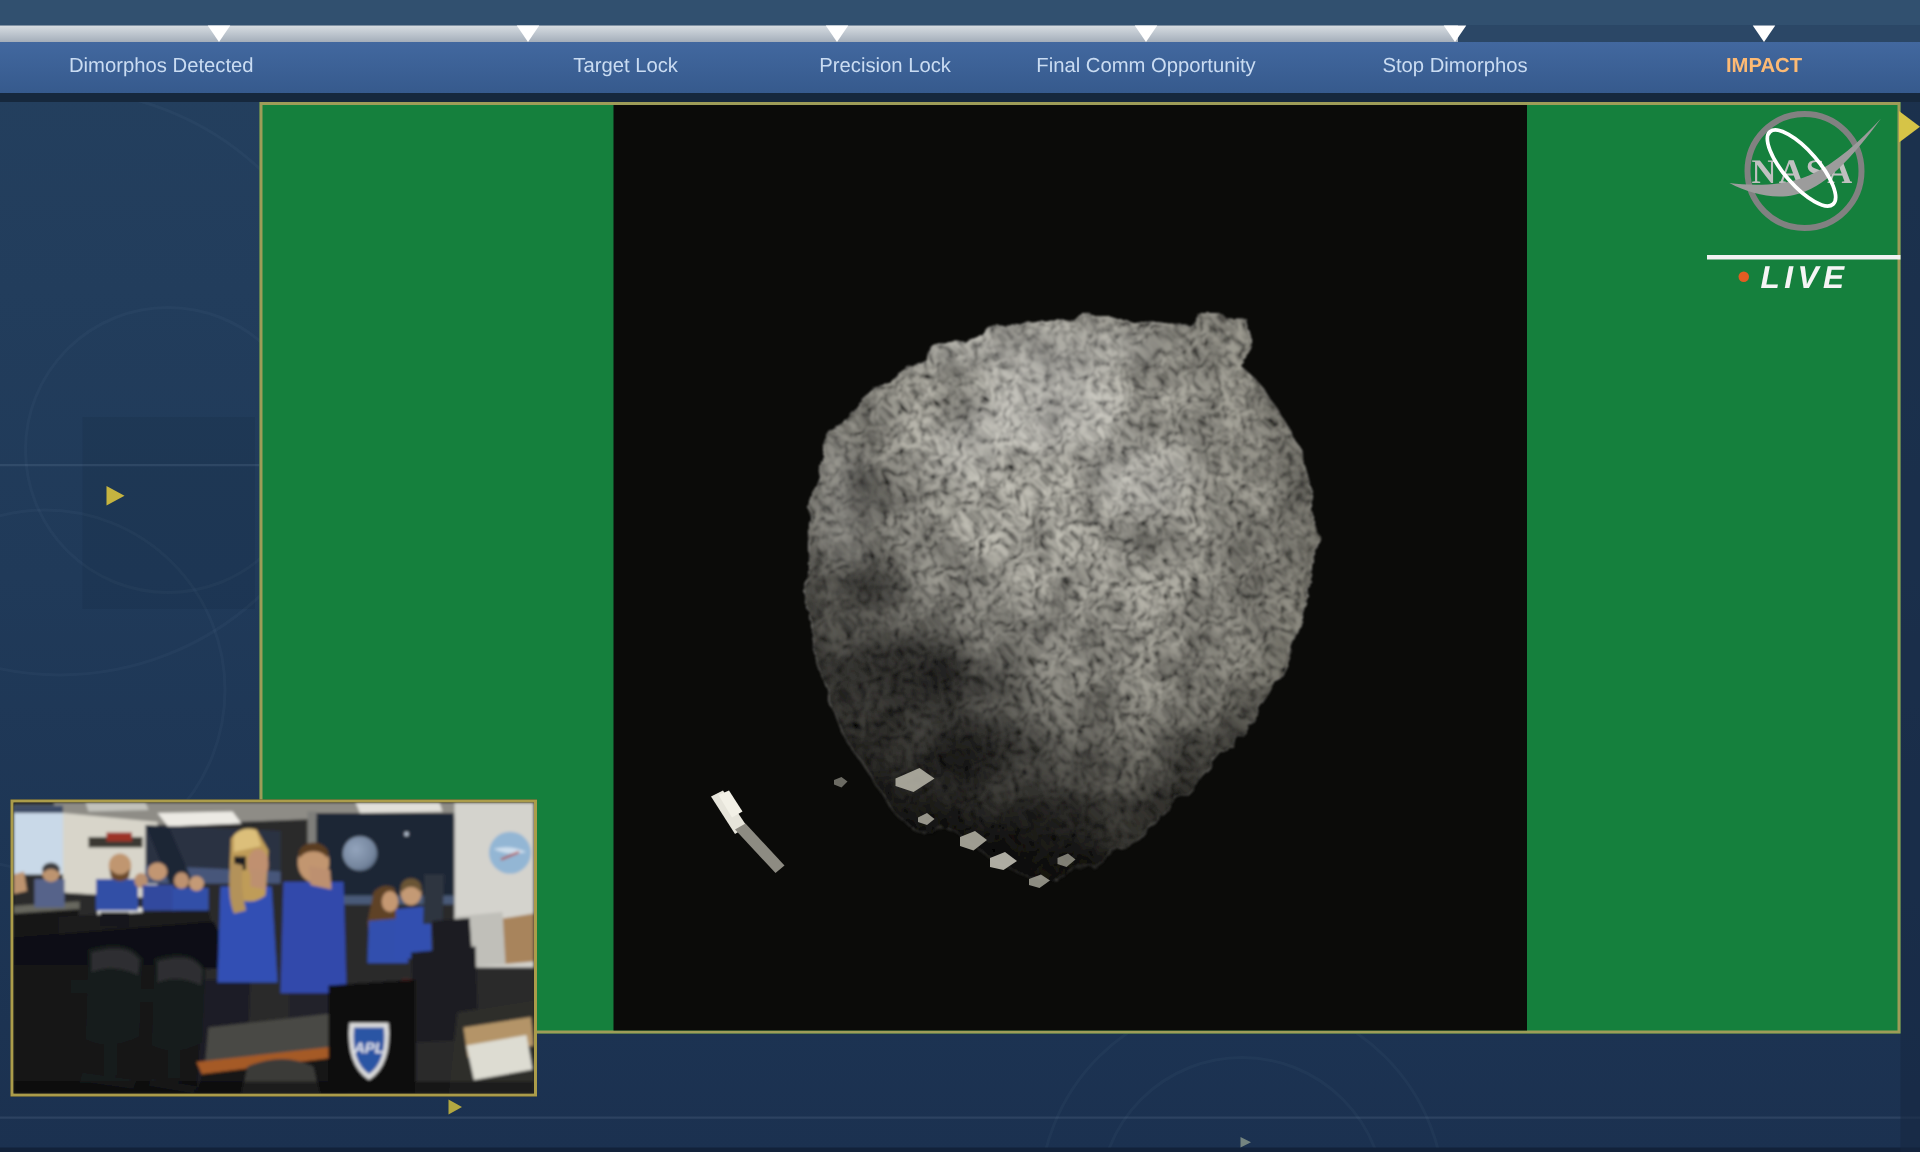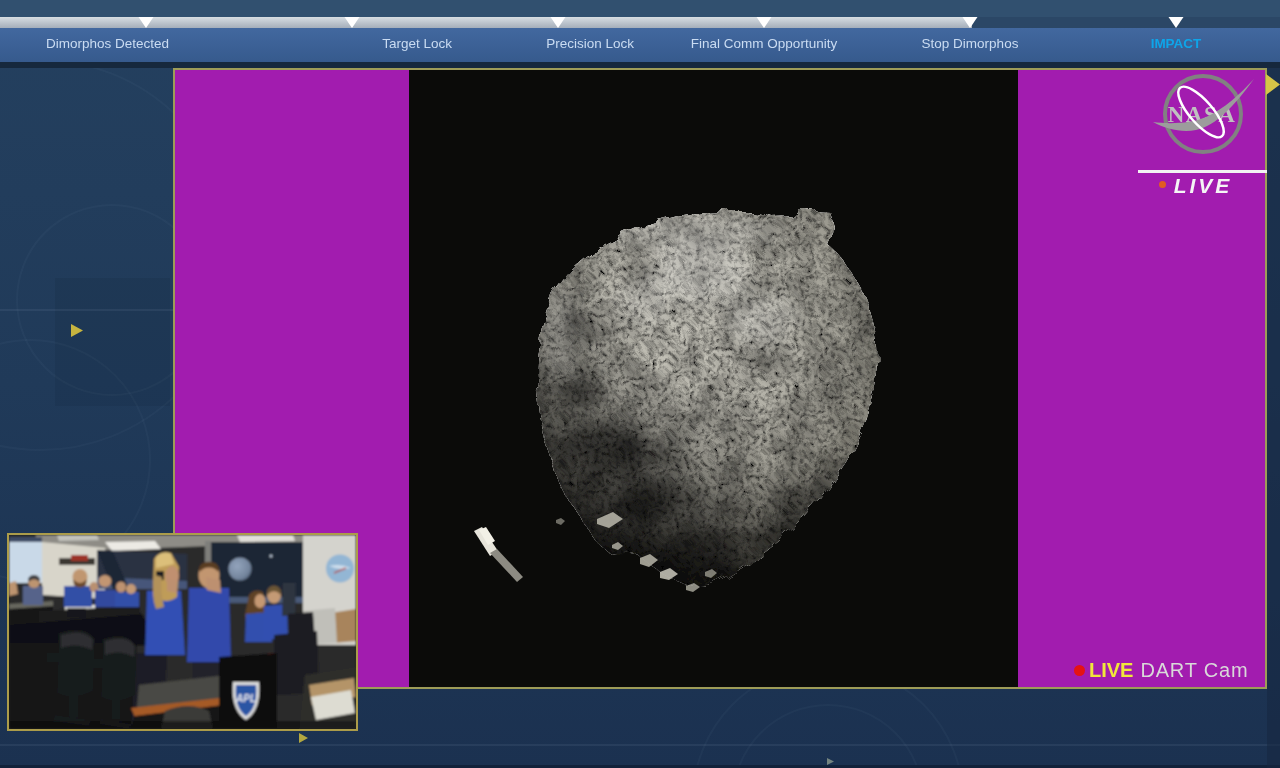--- a/index.html
+++ b/index.html
@@ -30,21 +30,21 @@
   <rect x="55" y="278" width="115" height="128" fill="#000a18" opacity="0.08"></rect>
   <line x1="0" y1="310" x2="173" y2="310" stroke="#c9dcf2" stroke-opacity="0.10" stroke-width="1.5"></line>
   <line x1="0" y1="745" x2="1280" y2="745" stroke="#c9dcf2" stroke-opacity="0.10" stroke-width="1.5"></line>
   <rect x="0" y="765" width="1280" height="3" fill="#12223a"></rect>
   <rect x="1267" y="62" width="13" height="706" fill="#15263f" opacity="0.55"></rect>
   <path d="M71 324 L83 330.5 L71 337 Z" fill="#d8c23e" opacity="0.9"></path>
   <path d="M299 733 L308 738 L299 743 Z" fill="#cdbc3e" opacity="0.85"></path>
   <path d="M827 758 L834 761.5 L827 765 Z" fill="#cdd8b0" opacity="0.5"></path>
 </svg>
 
-<div class="abs" style="left:173px;top:68px;width:1090px;height:617px;border:2px solid #9e9c58;background:#a21caf;z-index:1;">
+<div class="abs" style="left:173px;top:68px;width:1090px;height:617px;border:2px solid #9e9c58;background:#15803d;z-index:1;">
   <div class="abs" style="left:234px;top:0;width:609px;height:617px;background:#0b0b09;"></div>
 
   <svg class="abs" style="left:0;top:0;" width="1090" height="617" viewBox="175 70 1090 617">
     <defs>
       <radialGradient id="ag" cx="0.45" cy="0.3" r="0.78">
         <stop offset="0" stop-color="#c8c6bc"></stop>
         <stop offset="0.35" stop-color="#b6b4aa"></stop>
         <stop offset="0.65" stop-color="#98968c"></stop>
         <stop offset="0.85" stop-color="#747268"></stop>
         <stop offset="1" stop-color="#45433b"></stop>
@@ -140,23 +140,20 @@
     <circle cx="1201" cy="112" r="38" fill="none" stroke="#818181" stroke-width="4"></circle>
     <text x="1200" y="120" text-anchor="middle" font-family="Liberation Serif,serif" font-weight="bold" font-size="23" fill="#c0c0c0" letter-spacing="1.5" opacity="0.999">NASA</text>
     <path d="M1151 120 C1164 127 1180 131 1194 128 C1214 124 1233 103 1252 77 C1238 92 1222 107 1204 115 C1188 122 1166 122 1151 120 Z" fill="#9c9c9c"></path>
     <ellipse cx="1199" cy="110" rx="32" ry="11.5" fill="none" stroke="#ffffff" stroke-width="2.5" transform="rotate(49 1199 110)"></ellipse>
   </svg>
 
   <div class="abs" style="left:963px;top:100px;width:129px;height:3px;background:#f2f2f2;"></div>
   <div class="abs" style="left:973px;top:104px;width:110px;height:26px;color:#f5f5f5;font-size:21px;font-weight:bold;font-style:italic;letter-spacing:3px;text-align:center;opacity:0.999;">LIVE</div>
   <div class="abs" style="left:984px;top:111px;width:7px;height:7px;border-radius:50%;background:#e25c22;"></div>
 
-  <div class="abs" style="left:899px;top:589px;width:200px;height:24px;font-size:20px;color:#d6d6d6;white-space:nowrap;opacity:0.999;">
-    <span style="display:inline-block;width:11px;height:11px;border-radius:50%;background:#e51313;margin-right:4px;vertical-align:1px;"></span><span style="color:#f0e83a;font-weight:bold;">LIVE</span><span style="display:inline-block;width:7px;"></span><span style="color:#d9d9d9;letter-spacing:0.8px;">DART Cam</span>
-  </div>
 </div>
 
 <div class="abs" style="left:0;top:0;width:1280px;height:17px;background:#31506f;z-index:2;"></div>
 <div class="abs" style="left:0;top:17px;width:1280px;height:11px;background:#2b4766;z-index:2;"></div>
 <div class="abs" style="left:0;top:17px;width:972px;height:11px;background:linear-gradient(#d7dde2,#a4aeba);z-index:2;"></div>
 <div class="abs" style="left:0;top:28px;width:1280px;height:34px;background:linear-gradient(#42689f,#365a8d);z-index:2;"></div>
 <div class="abs" style="left:0;top:62px;width:1280px;height:6px;background:#16283d;z-index:2;"></div>
 <svg class="abs" style="left:0;top:0;z-index:3;" width="1280" height="30" viewBox="0 0 1280 30">
   <g fill="#ffffff">
     <path d="M138.5 17 L153.5 17 L146 28 Z"></path>
@@ -166,21 +163,21 @@
     <path d="M962.5 17 L977.5 17 L970 28 Z"></path>
     <path d="M1168.5 17 L1183.5 17 L1176 28 Z"></path>
   </g>
 </svg>
 <div class="abs" style="left:0;top:36px;width:1280px;height:20px;z-index:3;color:#cadcf2;font-size:13.5px;opacity:0.999;">
   <div class="abs" style="left:46px;top:0;width:200px;text-align:left;">Dimorphos Detected</div>
   <div class="abs" style="left:252px;top:0;width:200px;text-align:right;">Target Lock</div>
   <div class="abs" style="left:434px;top:0;width:200px;text-align:right;">Precision Lock</div>
   <div class="abs" style="left:664px;top:0;width:200px;text-align:center;">Final Comm Opportunity</div>
   <div class="abs" style="left:870px;top:0;width:200px;text-align:center;">Stop Dimorphos</div>
-  <div class="abs" style="left:1076px;top:0;width:200px;text-align:center;color:#0ea5e9;font-weight:bold;">IMPACT</div>
+  <div class="abs" style="left:1076px;top:0;width:200px;text-align:center;color:#fdba74;font-weight:bold;">IMPACT</div>
 </div>
 
 <svg class="abs" style="left:1266px;top:74px;z-index:2;" width="14" height="21" viewBox="0 0 14 21">
   <path d="M0 0 L14 10.5 L0 21 Z" fill="#d6c447"></path>
 </svg>
 
 <div class="abs" style="left:7px;top:533px;width:347px;height:194px;border:2px solid #ab9c4a;background:#23231f;z-index:4;">
 <svg width="347" height="194" viewBox="0 0 347 194">
   <defs>
     <filter id="pblur" x="-2%" y="-2%" width="104%" height="104%">

